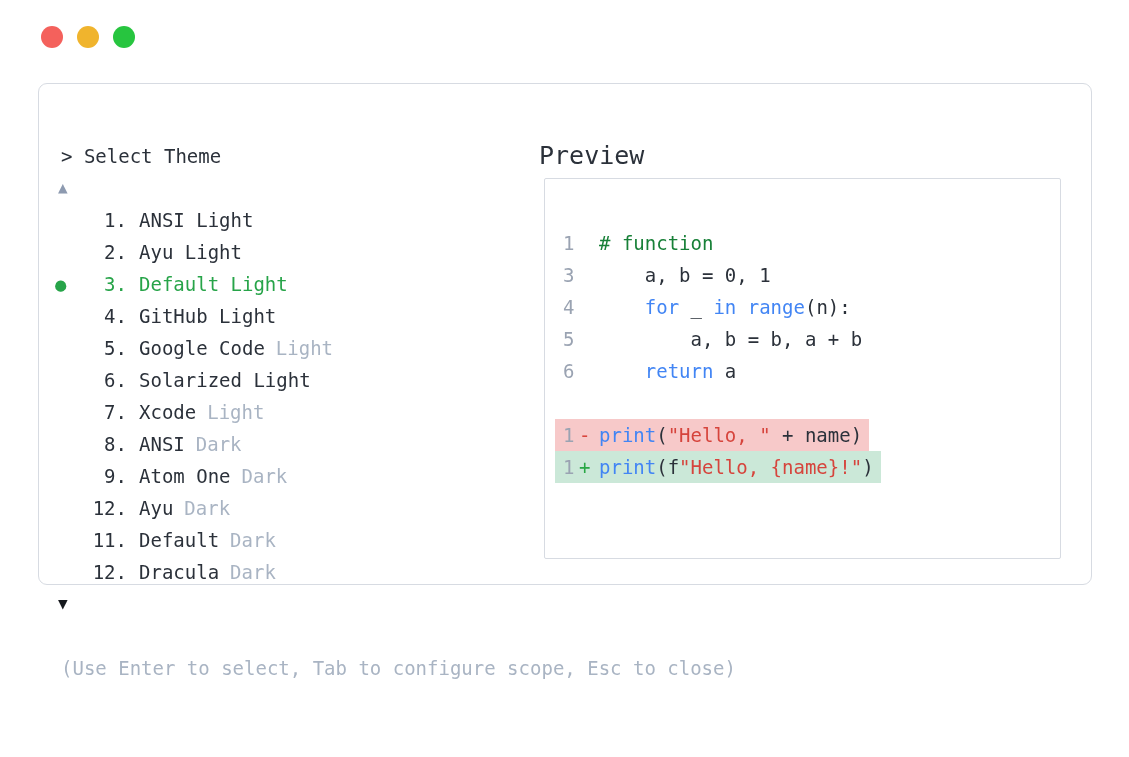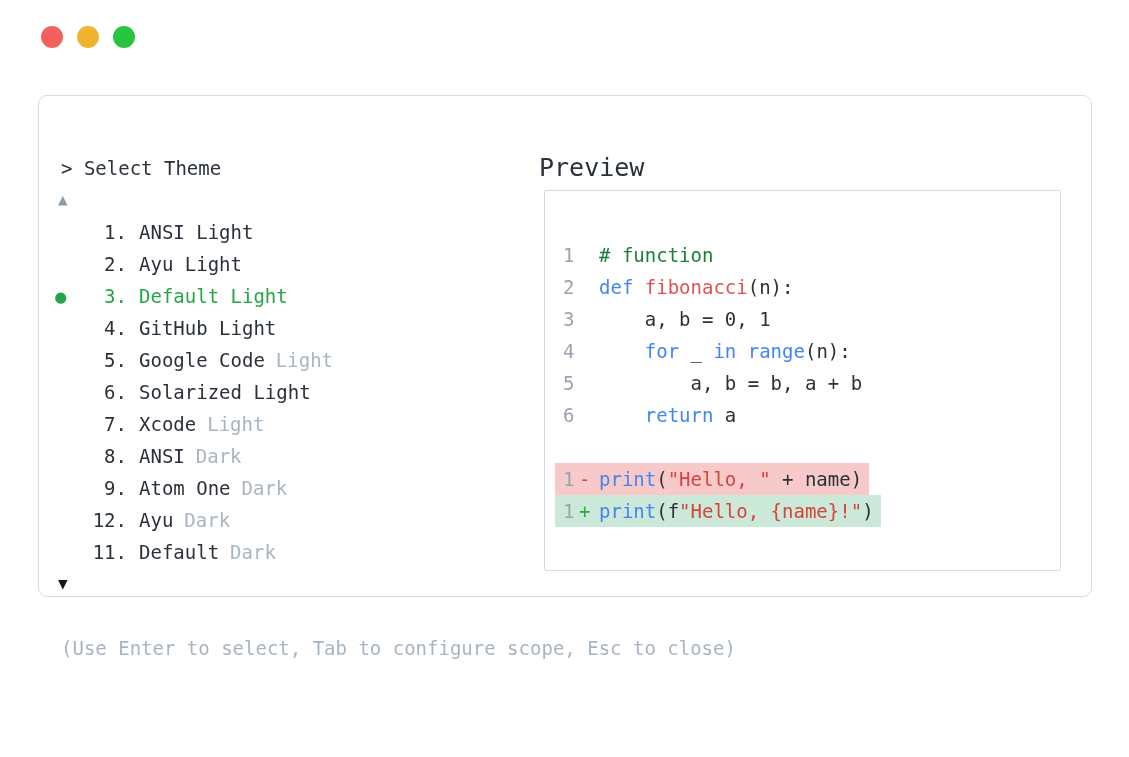--- a/index.html
+++ b/index.html
@@ -11,21 +11,21 @@
   
   .traffic { position:absolute; left:41px; top:26px; display:flex; gap:14px; }
   .dot { width:22px; height:22px; border-radius:50%; }
   .dot-red { background:#f4615c; }
   .dot-yellow { background:#f0b42d; }
   .dot-green { background:#27c53f; }
 
   
   .panel {
     position:absolute; left:38px; top:83px; width:1054px; height:502px;
-    border:1.5px solid #d7dbe2; border-radius:9px; background:#ffffff;margin-top:12px;
+    border:1.5px solid #d7dbe2; border-radius:9px; background:#ffffff;
   }
 
   
   .picker {
     position:absolute; left:14px; top:56px; font-size:19px; line-height:32px;
     color:#2b313a;
   }
   .row { height:32px; white-space:pre; }
   .prompt-row { padding-left:8px; }
   .arrow-row { padding-left:5px; font-size:16px; }
@@ -86,32 +86,32 @@
       <div class="row item"><span class="bullet"></span><span class="num">2.</span><span class="nm">Ayu Light</span><span class="muted"></span></div>
       <div class="row item selected"><span class="bullet">●</span><span class="num">3.</span><span class="nm">Default Light</span><span class="muted"></span></div>
       <div class="row item"><span class="bullet"></span><span class="num">4.</span><span class="nm">GitHub Light</span><span class="muted"></span></div>
       <div class="row item"><span class="bullet"></span><span class="num">5.</span><span class="nm">Google Code</span><span class="muted">Light</span></div>
       <div class="row item"><span class="bullet"></span><span class="num">6.</span><span class="nm">Solarized Light</span><span class="muted"></span></div>
       <div class="row item"><span class="bullet"></span><span class="num">7.</span><span class="nm">Xcode</span><span class="muted">Light</span></div>
       <div class="row item"><span class="bullet"></span><span class="num">8.</span><span class="nm">ANSI</span><span class="muted">Dark</span></div>
       <div class="row item"><span class="bullet"></span><span class="num">9.</span><span class="nm">Atom One</span><span class="muted">Dark</span></div>
       <div class="row item"><span class="bullet"></span><span class="num">12.</span><span class="nm">Ayu</span><span class="muted">Dark</span></div>
       <div class="row item"><span class="bullet"></span><span class="num">11.</span><span class="nm">Default</span><span class="muted">Dark</span></div>
+      <div class="row item"><span class="bullet"></span><span class="num">12.</span><span class="nm">Dracula</span><span class="muted">Dark</span></div>
 
       <div class="row arrow-row"><span class="arrow-down">▼</span></div>
       <div class="row"></div>
       <div class="row help-row">(Use Enter to select, Tab to configure scope, Esc to close)</div>
     </div>
 
     <div class="preview-label">Preview</div>
 
     <div class="preview-box">
       <div class="code">
         <div class="cl"><span class="ln">1</span><span class="tc"># function</span></div>
-        <div class="cl"><span class="ln">2</span><span class="tk">def </span><span class="tf">fibonacci</span><span class="tp">(n):</span></div>
         <div class="cl"><span class="ln">3</span><span class="tp">    a, b = 0, 1</span></div>
         <div class="cl"><span class="ln">4</span><span class="tp">    </span><span class="tk">for </span><span class="tp">_ </span><span class="tk">in range</span><span class="tp">(n):</span></div>
         <div class="cl"><span class="ln">5</span><span class="tp">        a, b = b, a + b</span></div>
         <div class="cl"><span class="ln">6</span><span class="tp">    </span><span class="tk">return</span><span class="tp"> a</span></div>
         <div class="blank"></div>
         <div class="dl-wrap"><div class="dl removed"><span class="ln">1</span><span class="mk minus">-</span><span class="tk">print</span><span class="tp">(</span><span class="ts">"Hello, "</span><span class="tp"> + name)</span></div></div>
         <div class="dl-wrap"><div class="dl added"><span class="ln">1</span><span class="mk plus">+</span><span class="tk">print</span><span class="tp">(f</span><span class="ts">"Hello, {name}!"</span><span class="tp">)</span></div></div>
       </div>
     </div>
 

